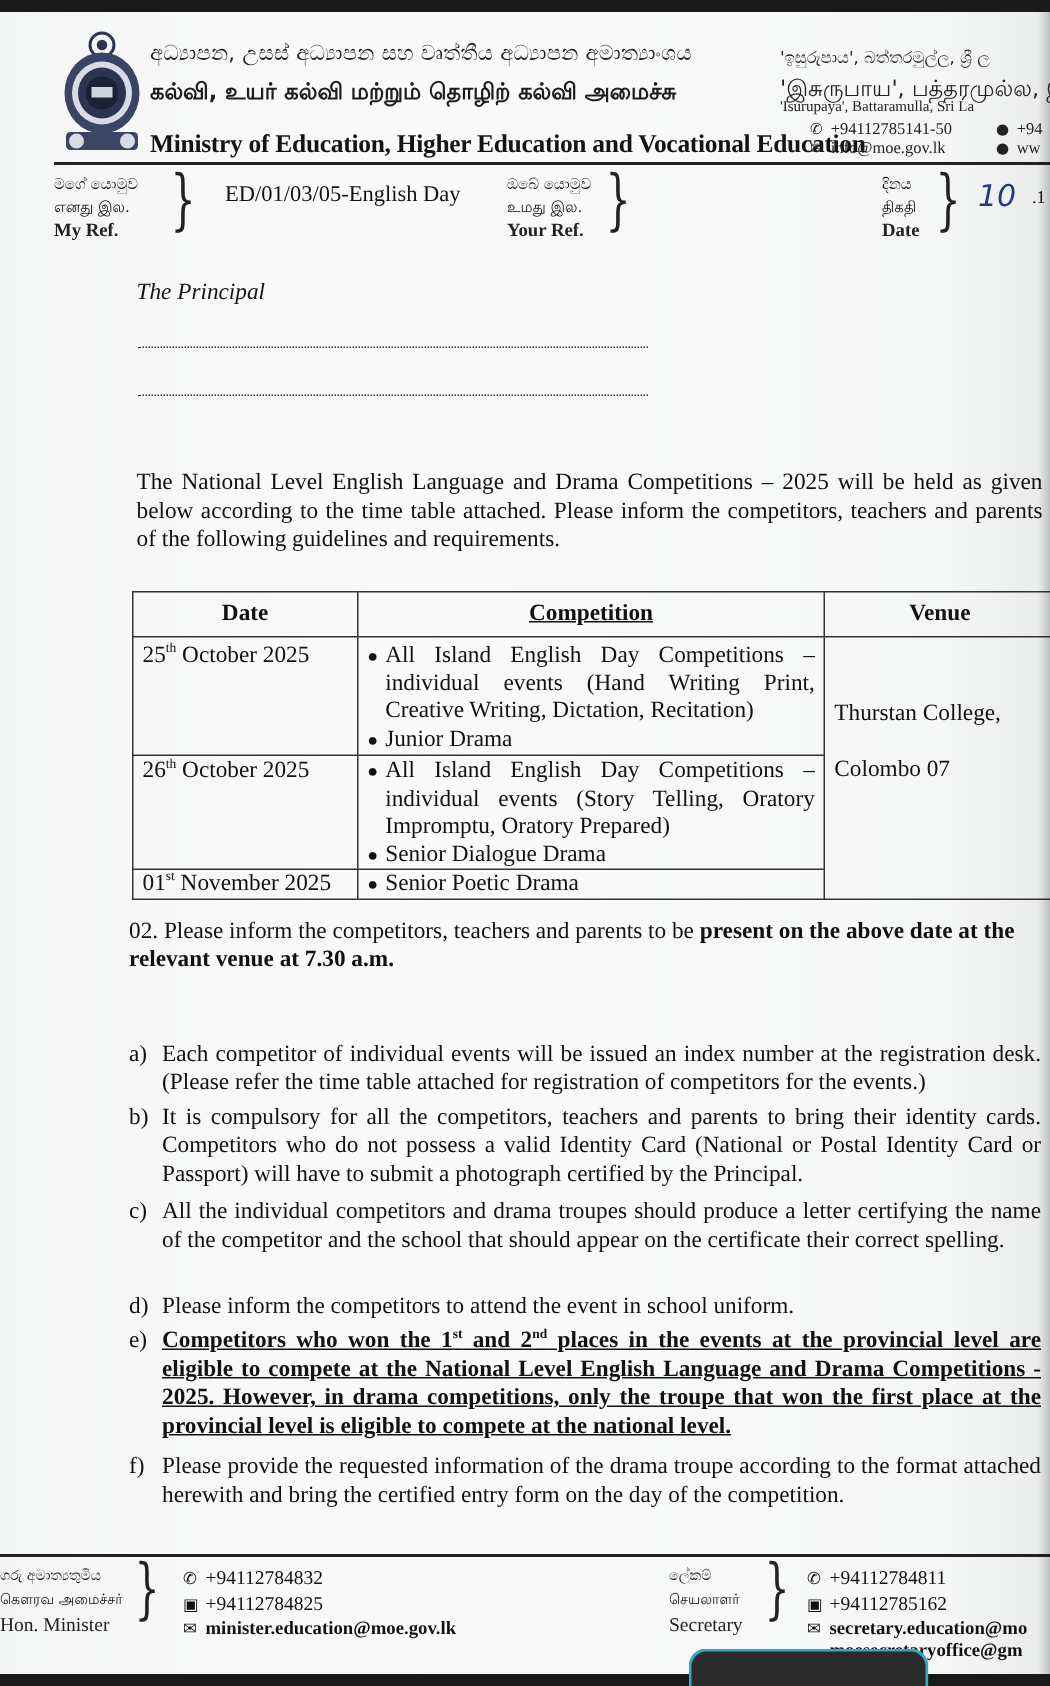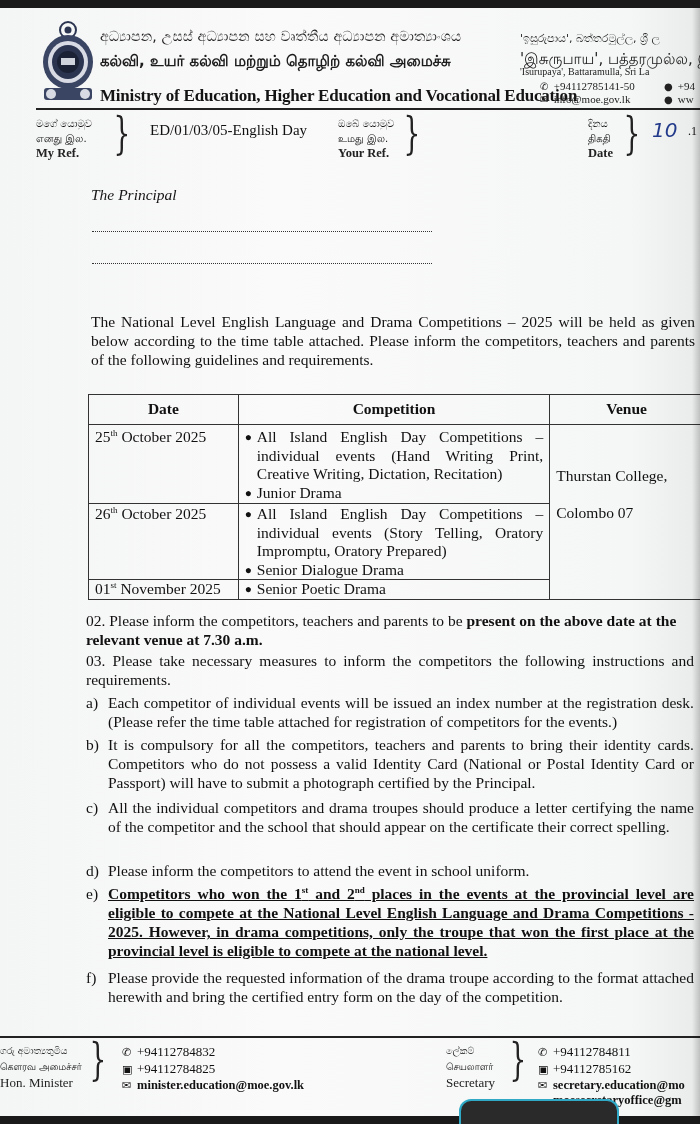--- a/index.html
+++ b/index.html
@@ -42,21 +42,21 @@
   .text { position: absolute; font-size: 15.5px; line-height: 18.5px; white-space: nowrap; color: #151515; }
   .dots { position: absolute; left: 92px; width: 340px; border-bottom: 1.5px dotted #333; height: 2px; }
   .subject { position: absolute; left: 91px; top: 285px; font-size: 15.5px; font-weight: bold; text-decoration: underline; white-space: nowrap; }
   .para { position: absolute; left: 91px; width: 600px; font-size: 15.5px; line-height: 19px; }
 
   
   table.sched { position: absolute; left: 88px; top: 386px; border-collapse: collapse; width: 616px; font-size: 15.5px; }
   table.sched td, table.sched th { border: 1.2px solid #333; vertical-align: top; padding: 0 6px; line-height: 18.5px; }
   table.sched th { font-weight: bold; text-align: center; height: 30px; vertical-align: middle; }
   .c-date { width: 150px; }
-  .c-comp { width: 312px; }
+  .c-comp { width: 312px; text-decoration: underline; }
   .c-venue { width: 154px; }
   .comp-item { display: flex; text-align: justify; }
   .comp-item .b { width: 12px; flex: none; font-size: 12px; line-height: 18.5px; }
   .comp-item .t { flex: 1; }
   sup { font-size: 9px; vertical-align: super; line-height: 0; }
   .venue-cell { vertical-align: middle !important; }
 
   
   .item { position: absolute; left: 86px; width: 608px; font-size: 15.5px; line-height: 19px; display: flex; }
   .item .lbl { width: 22px; flex: none; }
@@ -203,21 +203,20 @@
             </div>
       </td>
     </tr>
   </tbody>
     </table>
 
   <div class="para" style="left:86px; top:603px; width:608px;">
     <span>02. Please inform the competitors, teachers and parents to be </span><b>present on the above date at the relevant venue at 7.30 a.m.</b>
   </div>
 
-  <div class="para" style="left:86px; top:643px; width:608px; text-align:justify;">03. Please take necessary measures to inform the competitors the following instructions and requirements.</div>
 
   <div class="item" style="top:685px;">
     <span class="lbl">a)</span>
       <span class="body">Each competitor of individual events will be issued an index number at the registration desk. (Please refer the time table attached for registration of competitors for the events.)</span>
   </div>
   <div class="item" style="top:727px;">
     <span class="lbl">b)</span>
       <span class="body">It is compulsory for all the competitors, teachers and parents to bring their identity cards. Competitors who do not possess a valid Identity Card (National or Postal Identity Card or Passport) will have to submit a photograph certified by the Principal.</span>
   </div>
   <div class="item" style="top:790px;">

